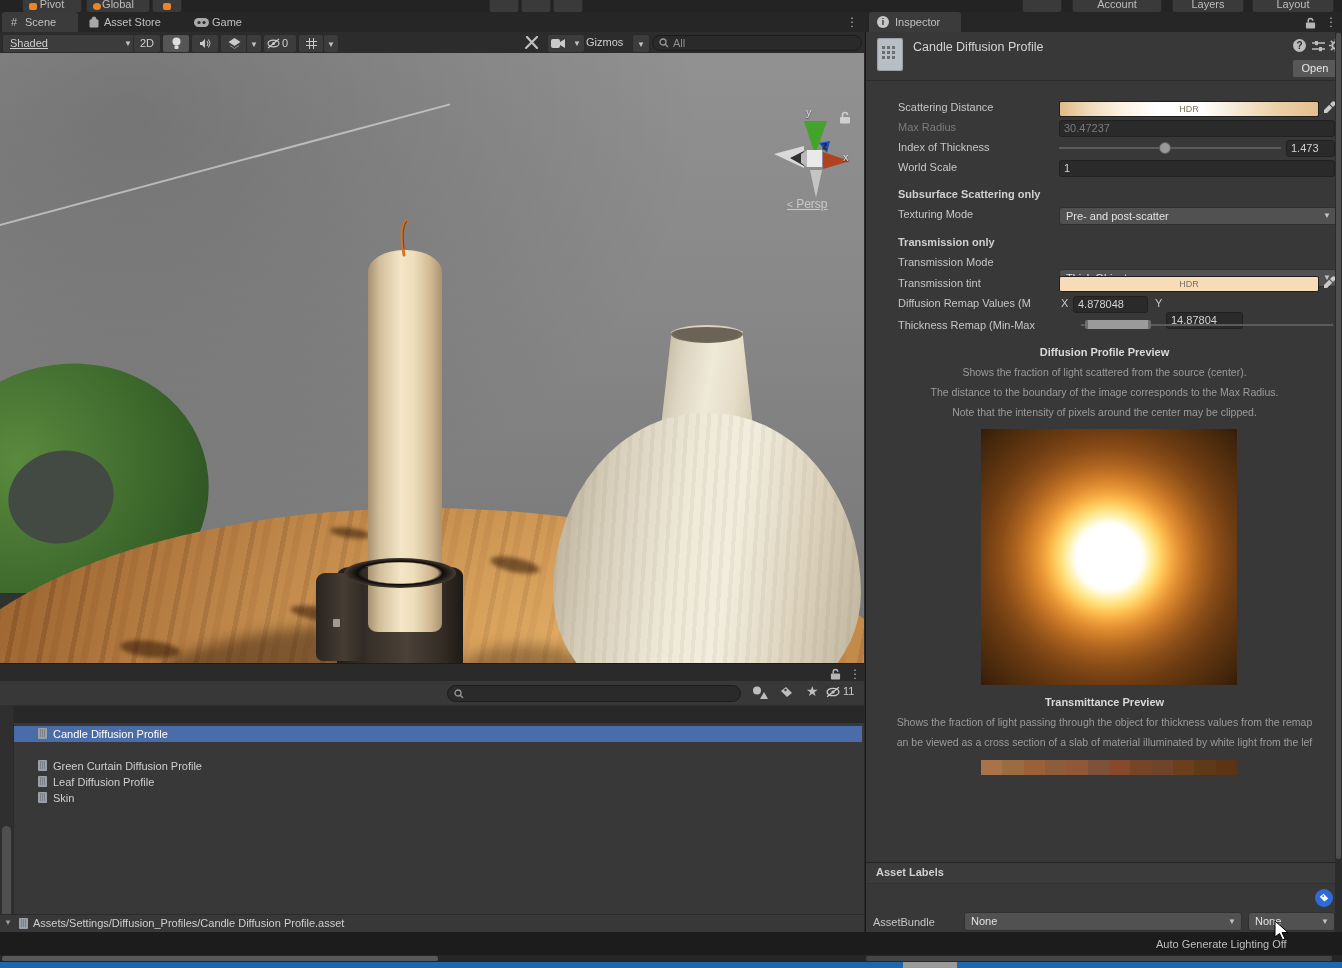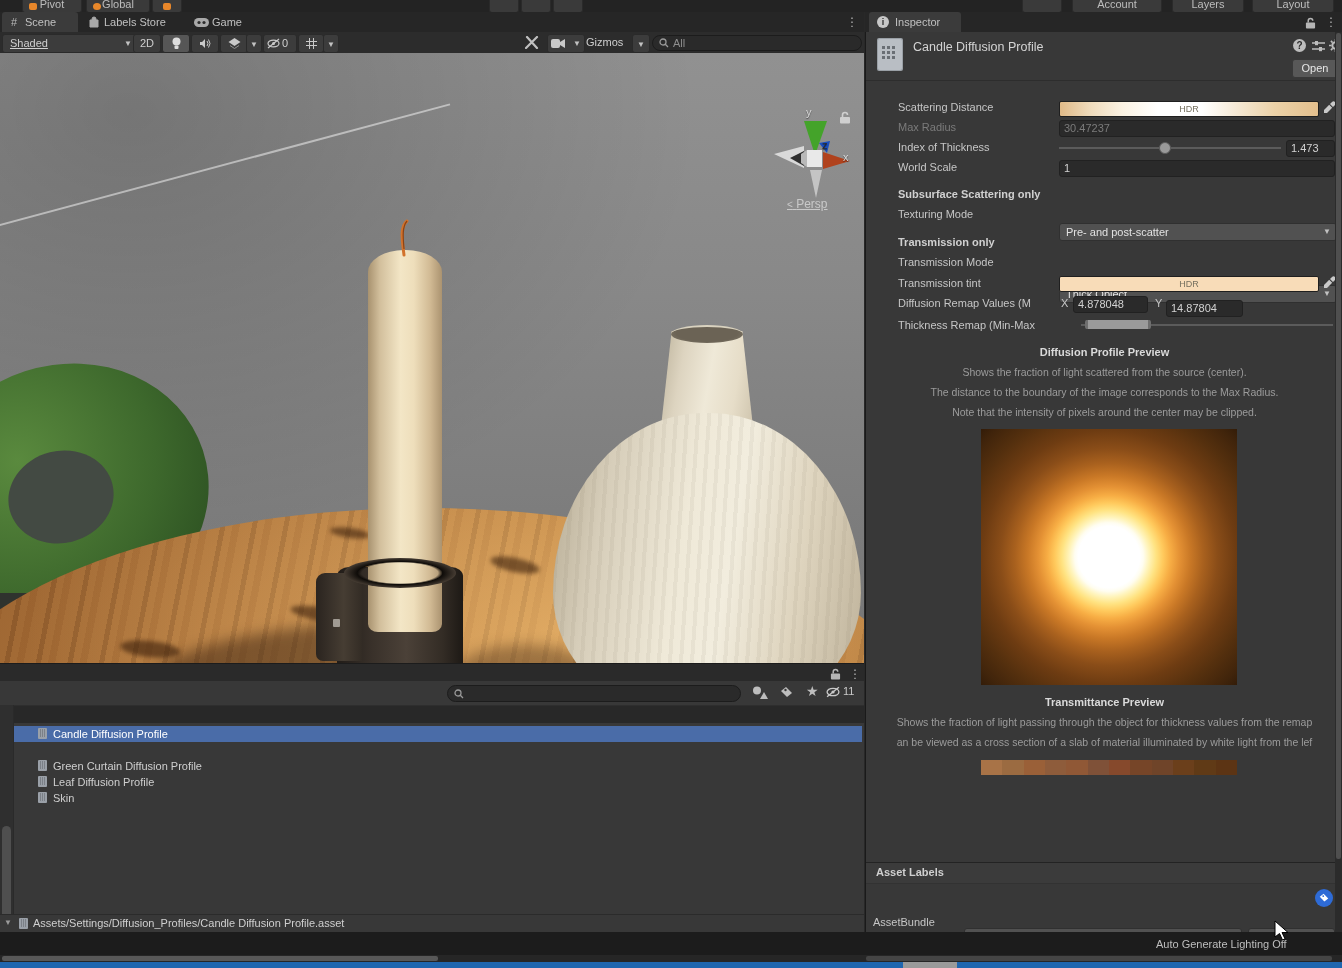--- a/index.html
+++ b/index.html
@@ -83,21 +83,21 @@
   .pathbar{left:0;top:914px;width:864px;height:18px;background:#383838;border-top:1px solid #2b2b2b;}
   
   #inspector{left:865px;top:32px;width:477px;height:900px;background:#383838;border-left:1px solid #1a1a1a;}
   .ilabel{position:absolute;left:32px;color:#c6c6c6;white-space:nowrap;overflow:hidden;}
   .ilabel.dim{color:#7b7b7b;}
   .ihead{position:absolute;left:32px;color:#d0d0d0;font-weight:bold;white-space:nowrap;}
   .ifield{position:absolute;background:#2a2a2a;border:1px solid #212121;border-radius:3px;color:#d2d2d2;
           line-height:15px;padding:0 4px;}
   .ifield.dim{color:#7b7b7b;}
   .idd{position:absolute;background:#515151;border:1px solid #303030;border-radius:3px;color:#e2e2e2;
-       line-height:16px;padding:0 6px;margin-top:16px;}
+       line-height:16px;padding:0 6px;}
   .idd .caret{position:absolute;right:5px;top:0;line-height:16px;}
   .swatch{position:absolute;height:14px;border:1px solid #1f1f1f;border-radius:2px;text-align:center;
           font-size:9px;color:#75705f;line-height:14px;}
   .hdrgrad{background:linear-gradient(90deg,#e0ba88 0%,#f0dcbd 12%,#fbf2e2 24%,#ffffff 38%,#ffffff 55%,#f6ebd9 67%,#ecd2a8 83%,#e3bf8d 100%);}
   .slidertrack{position:absolute;height:2px;background:#5b5b5b;}
   .sliderknob{position:absolute;width:10px;height:10px;border-radius:50%;background:#999;border:1px solid #5a5a5a;}
   .minmaxbar{position:absolute;height:9px;background:#9a9a9a;border-radius:2px;border-left:3px solid #6e6e6e;border-right:3px solid #6e6e6e;}
   .pvtitle{position:absolute;width:477px;text-align:center;font-weight:bold;color:#dadada;}
   .pvline{position:absolute;width:477px;text-align:center;color:#9b9b9b;font-size:10.5px;white-space:nowrap;overflow:hidden;}
   .glow{position:absolute;left:115px;top:397px;width:256px;height:256px;
@@ -140,21 +140,21 @@
 
   <div class="abs tabrow" style="left:0;top:12px;width:864px;height:20px;">
     <div class="tab active" style="left:2px;width:76px;">
       <span class="abs" style="left:9px;color:#b9b9b9;">#</span>
       <span class="tablabel" style="left:23px;">Scene</span>
       </div>
     <div class="tab" style="left:84px;width:100px;">
       <svg class="abs" style="left:4px;top:4px;" width="12" height="12" viewBox="0 0 12 12">
           <path d="M2 4h8v7H2z M4 4 V3a2 2 0 0 1 4 0v1" fill="#a9a9a9" stroke="#a9a9a9" stroke-width="1" fill-rule="evenodd"></path>
         </svg>
-      <span class="tablabel" style="left:20px;">Labels Store</span>
+      <span class="tablabel" style="left:20px;">Asset Store</span>
       </div>
     <div class="tab" style="left:192px;width:60px;">
       <svg class="abs" style="left:2px;top:6px;" width="15" height="9" viewBox="0 0 15 9">
           <rect x="0" y="0" width="15" height="9" rx="4.5" fill="#a9a9a9"></rect>
           <circle cx="5" cy="4.5" r="1.6" fill="#2c2c2c"></circle>
           <circle cx="10" cy="4.5" r="1.6" fill="#2c2c2c"></circle>
         </svg>
       <span class="tablabel" style="left:20px;">Game</span>
       </div>
     <div class="abs dots" style="left:846px;top:1px;">⋮</div>
@@ -411,21 +411,21 @@
     <span class="ilabel" style="top:245px;">Transmission tint</span>
     <div class="swatch" style="left:193px;top:244px;width:258px;background:#f8dcb8;"><span>HDR</span></div>
     <svg class="abs" style="left:457px;top:244px;" width="13" height="13" viewBox="0 0 13 13">
         <path d="M12 1a2 2 0 0 0-3 0L7 3 10 6l2-2a2 2 0 0 0 0-3z" fill="#c9c9c9"></path>
         <path d="M6.2 3.8L1 9v3h3l5.2-5.2z" fill="#c9c9c9"></path>
       </svg>
     <span class="ilabel" style="top:265px;width:160px;">Diffusion Remap Values (M</span>
     <span class="abs" style="left:195px;top:265px;color:#c6c6c6;">X</span>
     <div class="ifield" style="left:207px;top:264px;width:65px;height:15px;"><span>4.878048</span></div>
     <span class="abs" style="left:289px;top:265px;color:#c6c6c6;">Y</span>
-    <div class="ifield" style="left:300px;top:268px;width:67px;height:15px;"><span>14.87804</span></div>
+    <div class="ifield" style="left:300px;top:280px;width:67px;height:15px;"><span>14.87804</span></div>
     <span class="ilabel" style="top:287px;width:178px;">Thickness Remap (Min-Max</span>
     <div class="slidertrack" style="left:215px;top:292px;width:252px;"></div>
     <div class="minmaxbar" style="left:219px;top:288px;width:60px;"></div>
 
     <span class="pvtitle" style="top:314px;">Diffusion Profile Preview</span>
     <span class="pvline" style="top:334px;">Shows the fraction of light scattered from the source (center).</span>
     <span class="pvline" style="top:354px;">The distance to the boundary of the image corresponds to the Max Radius.</span>
     <span class="pvline" style="top:374px;">Note that the intensity of pixels around the center may be clipped.</span>
     <div class="glow"></div>
 

